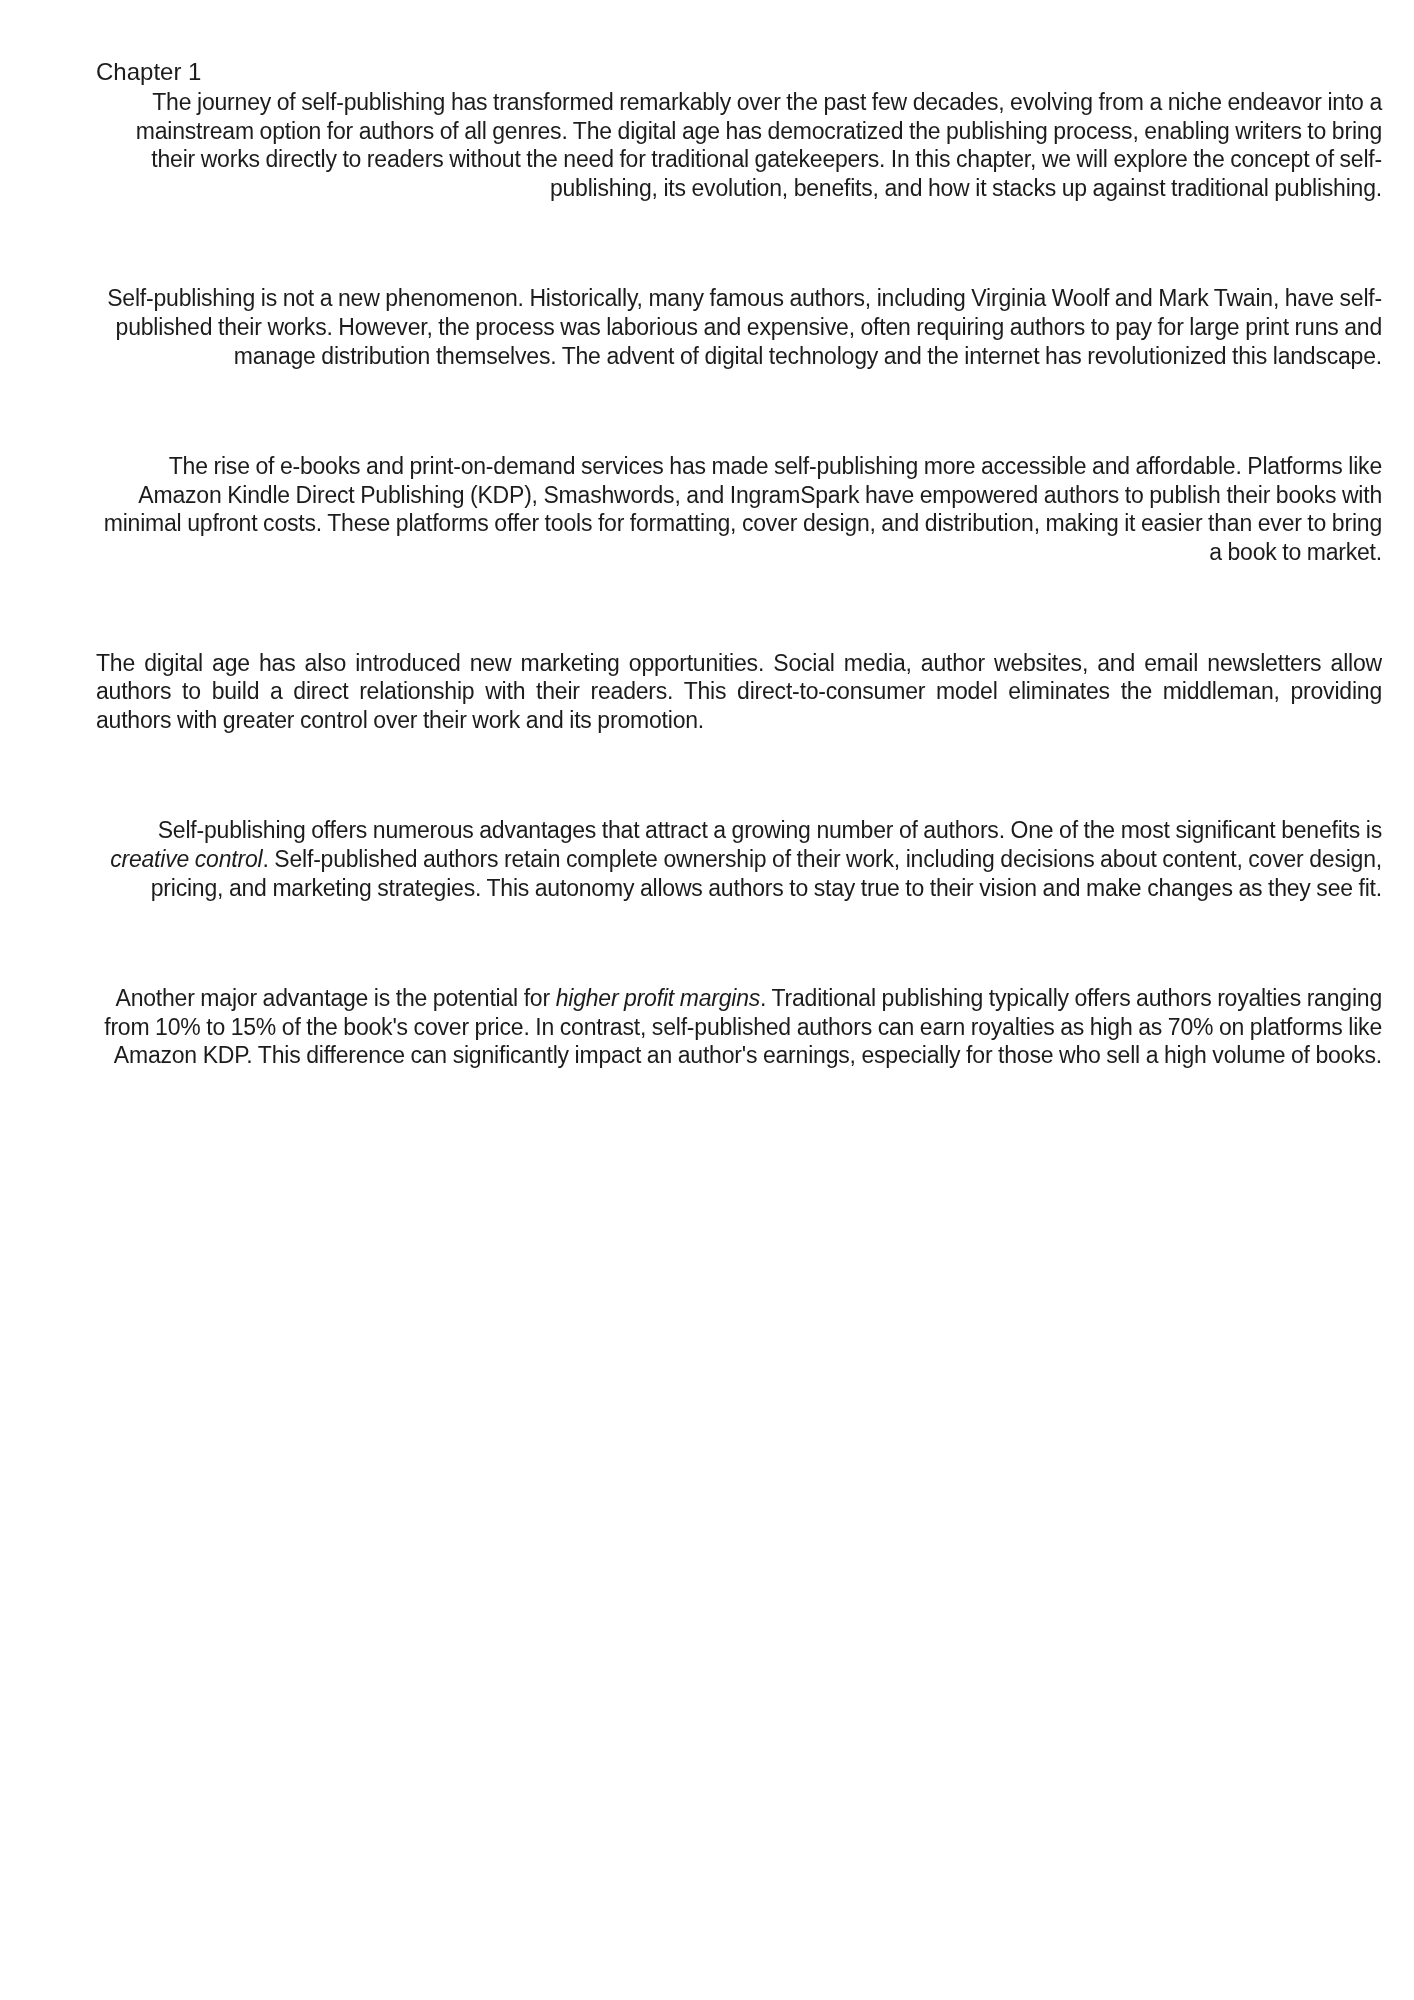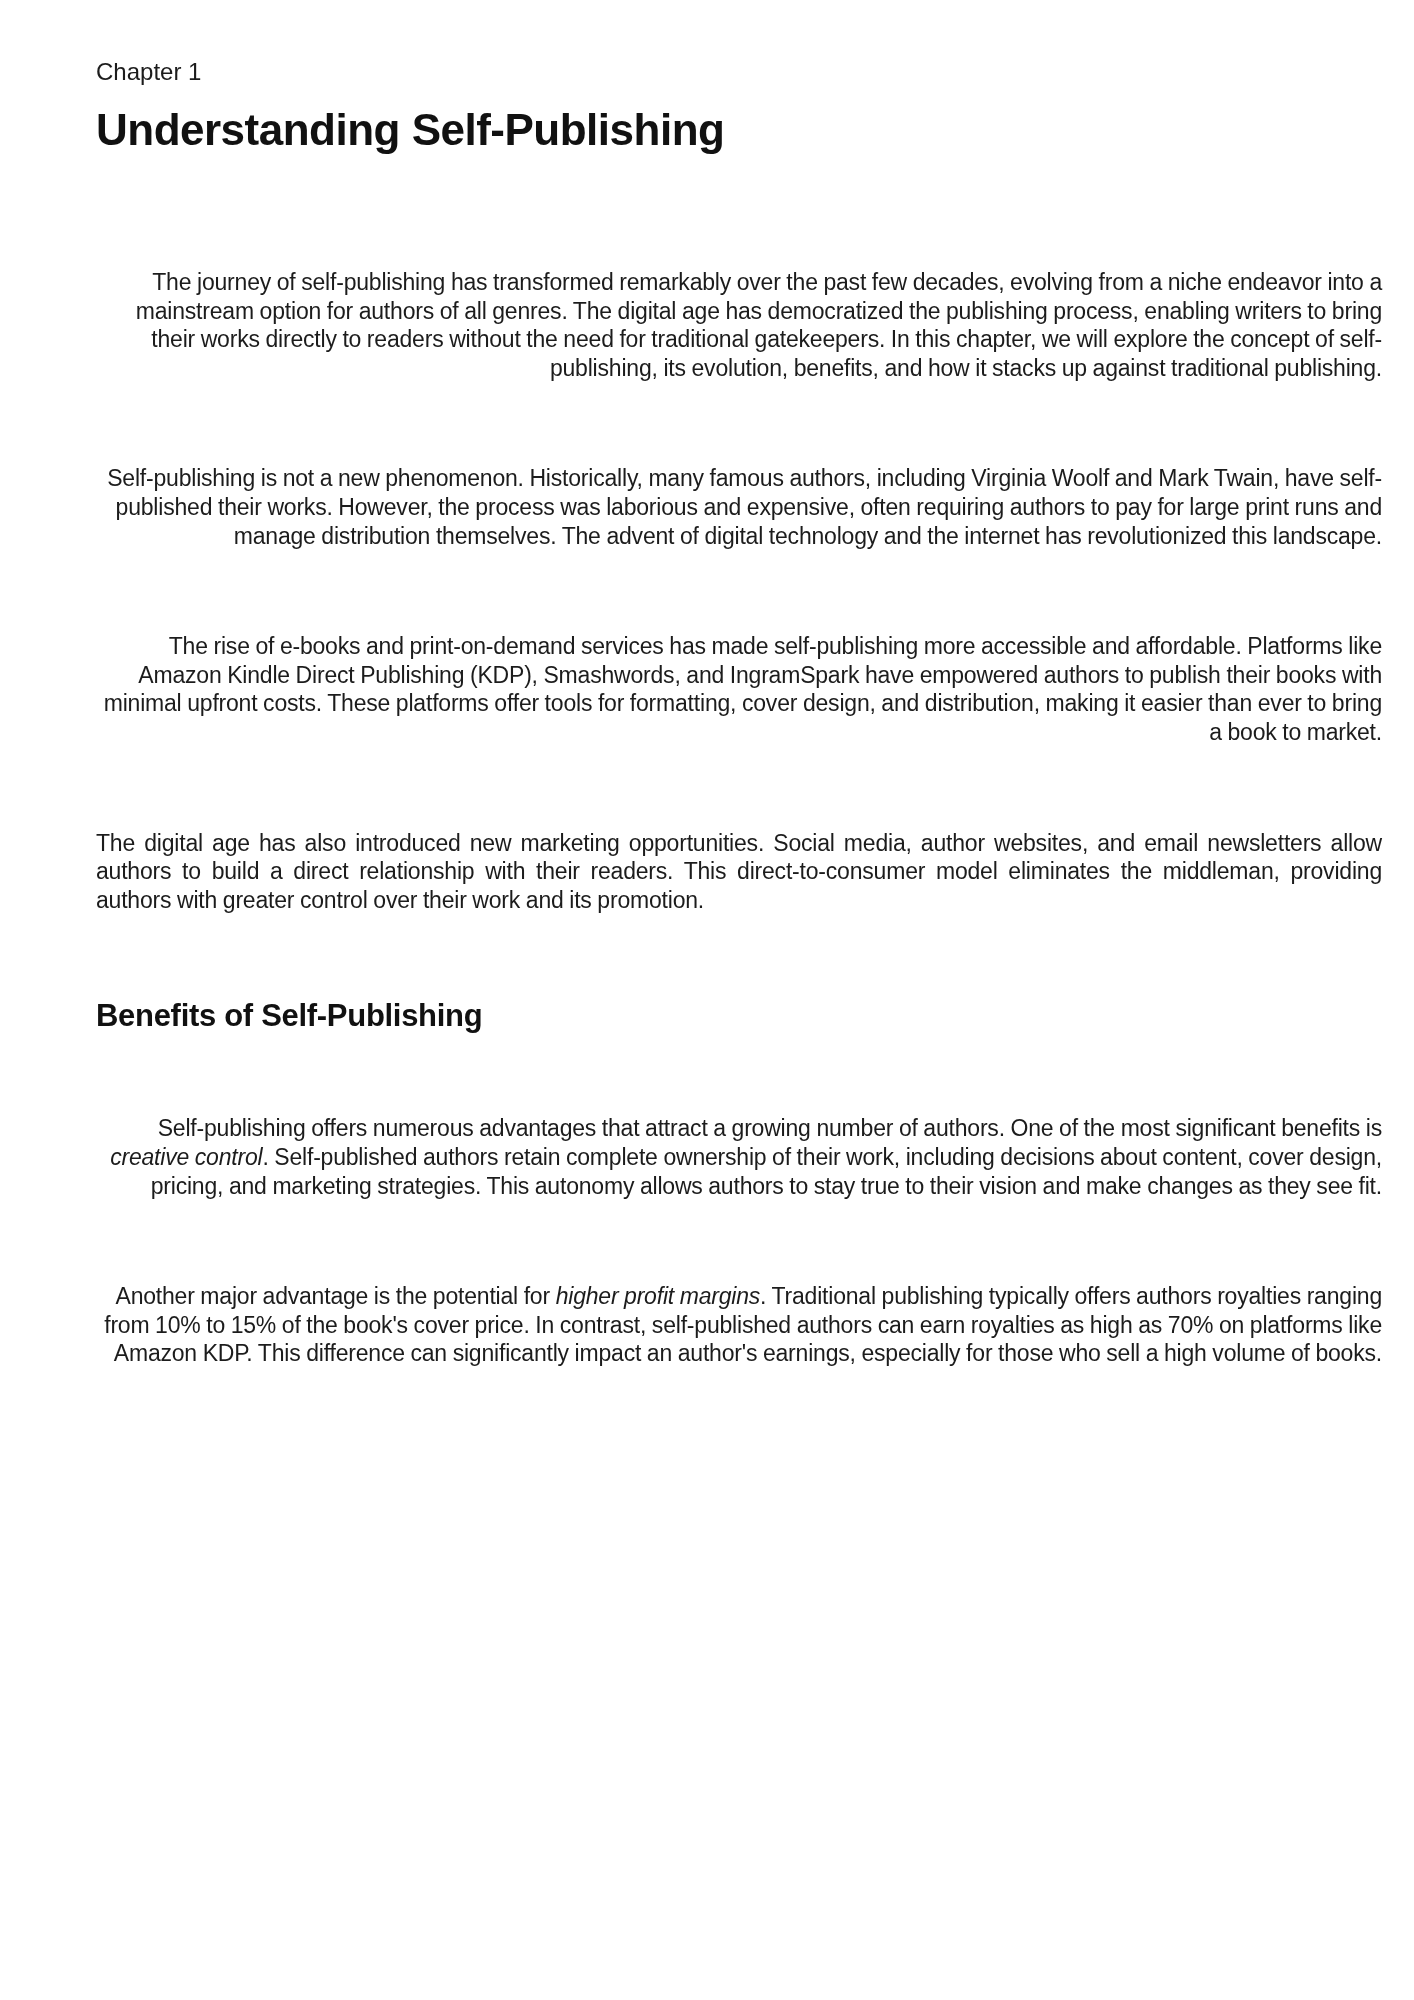--- a/index.html
+++ b/index.html
@@ -59,30 +59,28 @@
   p.body-paragraph em {
   }
 </style>
 </head>
 <body>
 
 <div class="page">
 
   <div class="chapter-label">Chapter 1</div>
 
-  <h1 class="page-title">Understanding Self-Publishing</h1>
 
   <p class="body-paragraph">The journey of self-publishing has transformed remarkably over the past few decades, evolving from a niche endeavor into a mainstream option for authors of all genres. The digital age has democratized the publishing process, enabling writers to bring their works directly to readers without the need for traditional gatekeepers. In this chapter, we will explore the concept of self-publishing, its evolution, benefits, and how it stacks up against traditional publishing.</p>
 
 
   <p class="body-paragraph">Self-publishing is not a new phenomenon. Historically, many famous authors, including Virginia Woolf and Mark Twain, have self-published their works. However, the process was laborious and expensive, often requiring authors to pay for large print runs and manage distribution themselves. The advent of digital technology and the internet has revolutionized this landscape.</p>
 
   <p class="body-paragraph">The rise of e-books and print-on-demand services has made self-publishing more accessible and affordable. Platforms like Amazon Kindle Direct Publishing (KDP), Smashwords, and IngramSpark have empowered authors to publish their books with minimal upfront costs. These platforms offer tools for formatting, cover design, and distribution, making it easier than ever to bring a book to market.</p>
 
   <p class="body-paragraph justified">The digital age has also introduced new marketing opportunities. Social media, author websites, and email newsletters allow authors to build a direct relationship with their readers. This direct-to-consumer model eliminates the middleman, providing authors with greater control over their work and its promotion.</p>
 
-  <h2 class="section-heading">Benefits of Self-Publishing</h2>
 
   <p class="body-paragraph"><span>Self-publishing offers numerous advantages that attract a growing number of authors. One of the most significant benefits is </span><em>creative control</em><span>. Self-published authors retain complete ownership of their work, including decisions about content, cover design, pricing, and marketing strategies. This autonomy allows authors to stay true to their vision and make changes as they see fit.</span></p>
 
   <p class="body-paragraph"><span>Another major advantage is the potential for </span><em>higher profit margins</em><span>. Traditional publishing typically offers authors royalties ranging from 10% to 15% of the book's cover price. In contrast, self-published authors can earn royalties as high as 70% on platforms like Amazon KDP. This difference can significantly impact an author's earnings, especially for those who sell a high volume of books.</span></p>
 
 </div>
 
 </body></html>

